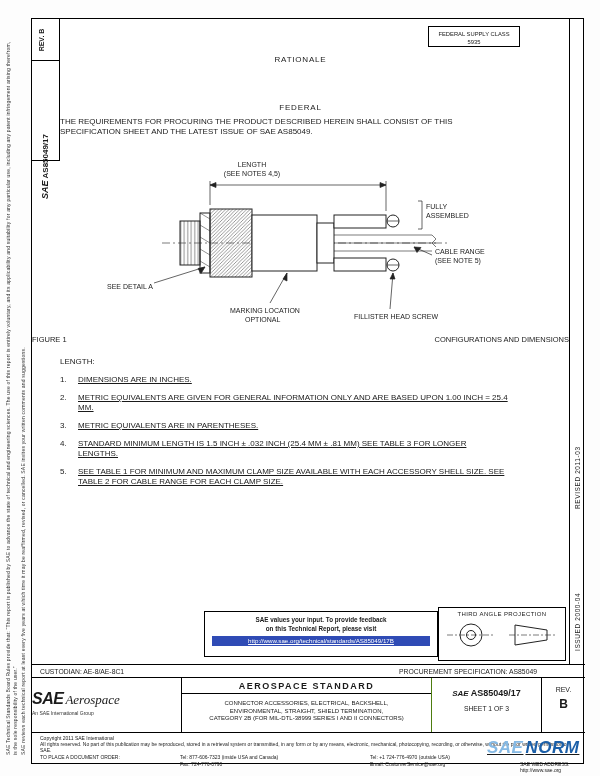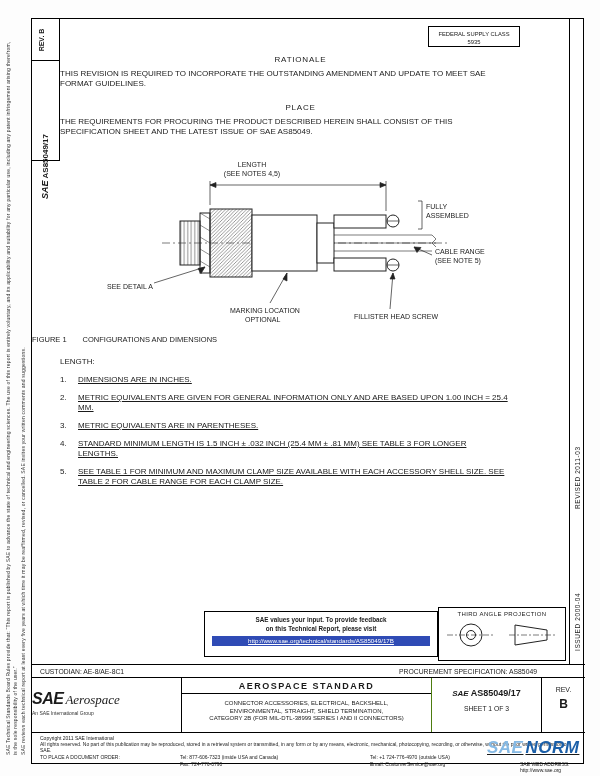--- a/index.html
+++ b/index.html
@@ -36,21 +36,21 @@
   .hdr-doc { font-size: 8px; font-weight: bold; }
   .hdr-doc .saeital { font-style: italic; font-size: 9px; margin-right: 2px; }
 
   .fedbox { position: absolute; left: 396px; top: 7px; width: 92px; height: 21px;
             border: 1px solid #000; text-align: center; font-size: 5.8px; line-height: 8px; padding-top: 3px; }
 
   .heading { position: absolute; width: 537px; text-align: center; font-size: 8px; letter-spacing: .8px; }
   .para { position: absolute; left: 28px; width: 450px; font-size: 8px; line-height: 10px; }
 
   .figwrap { position: absolute; left: 70px; top: 132px; width: 400px; height: 180px; }
-  .figcap { position: absolute; top: 316px; width: 537px; display: flex; justify-content: flex-start; gap: 16px; font-size: 7.5px; }
+  .figcap { position: absolute; top: 316px; width: 537px; display: flex; justify-content: space-between; gap: 16px; font-size: 7.5px; }
 
   .noteshead { position: absolute; left: 28px; top: 338px; font-size: 8px; }
   .noteslist { position: absolute; left: 28px; top: 356px; width: 460px; }
   .note { display: flex; margin-bottom: 8px; font-size: 8px; line-height: 10px; }
   .nnum { width: 18px; flex: none; }
   .ntxt { width: 430px; text-decoration: underline; }
 
   .vline-right { position: absolute; left: 537px; top: 0; width: 0; height: 645px; border-left: 0.8px solid #000; }
   .vdate { font-size: 6.5px; letter-spacing: .6px; color: #222; }
 
@@ -125,22 +125,21 @@
         <span class="saeital">SAE</span><span>AS85049/17</span>
       </div>
     </div>
 
     <div class="fedbox">
       <div>FEDERAL SUPPLY CLASS</div>
       <div>5935</div>
     </div>
 
     <div class="heading" style="top:36px;">RATIONALE</div>
-    <div class="para" style="top:50px;">THIS REVISION IS REQUIRED TO INCORPORATE THE OUTSTANDING AMENDMENT AND UPDATE TO MEET SAE FORMAT GUIDELINES.</div>
-    <div class="heading" style="top:84px;">PLACE</div>
+    <div class="heading" style="top:84px;">FEDERAL</div>
     <div class="para" style="top:98px;">THE REQUIREMENTS FOR PROCURING THE PRODUCT DESCRIBED HEREIN SHALL CONSIST OF THIS SPECIFICATION SHEET AND THE LATEST ISSUE OF SAE AS85049.</div>
 
     <div class="figwrap">
       <svg viewBox="0 0 400 180" width="400" height="180">
         <defs>
           <pattern id="knurl" width="3.5" height="3.5" patternUnits="userSpaceOnUse">
             <path d="M0,3.5 L3.5,0" stroke="#555" stroke-width="0.6"></path>
           </pattern>
           <pattern id="thr" width="3.5" height="12" patternUnits="userSpaceOnUse">
             <path d="M1.7,0 L1.7,12" stroke="#555" stroke-width="0.7"></path>

